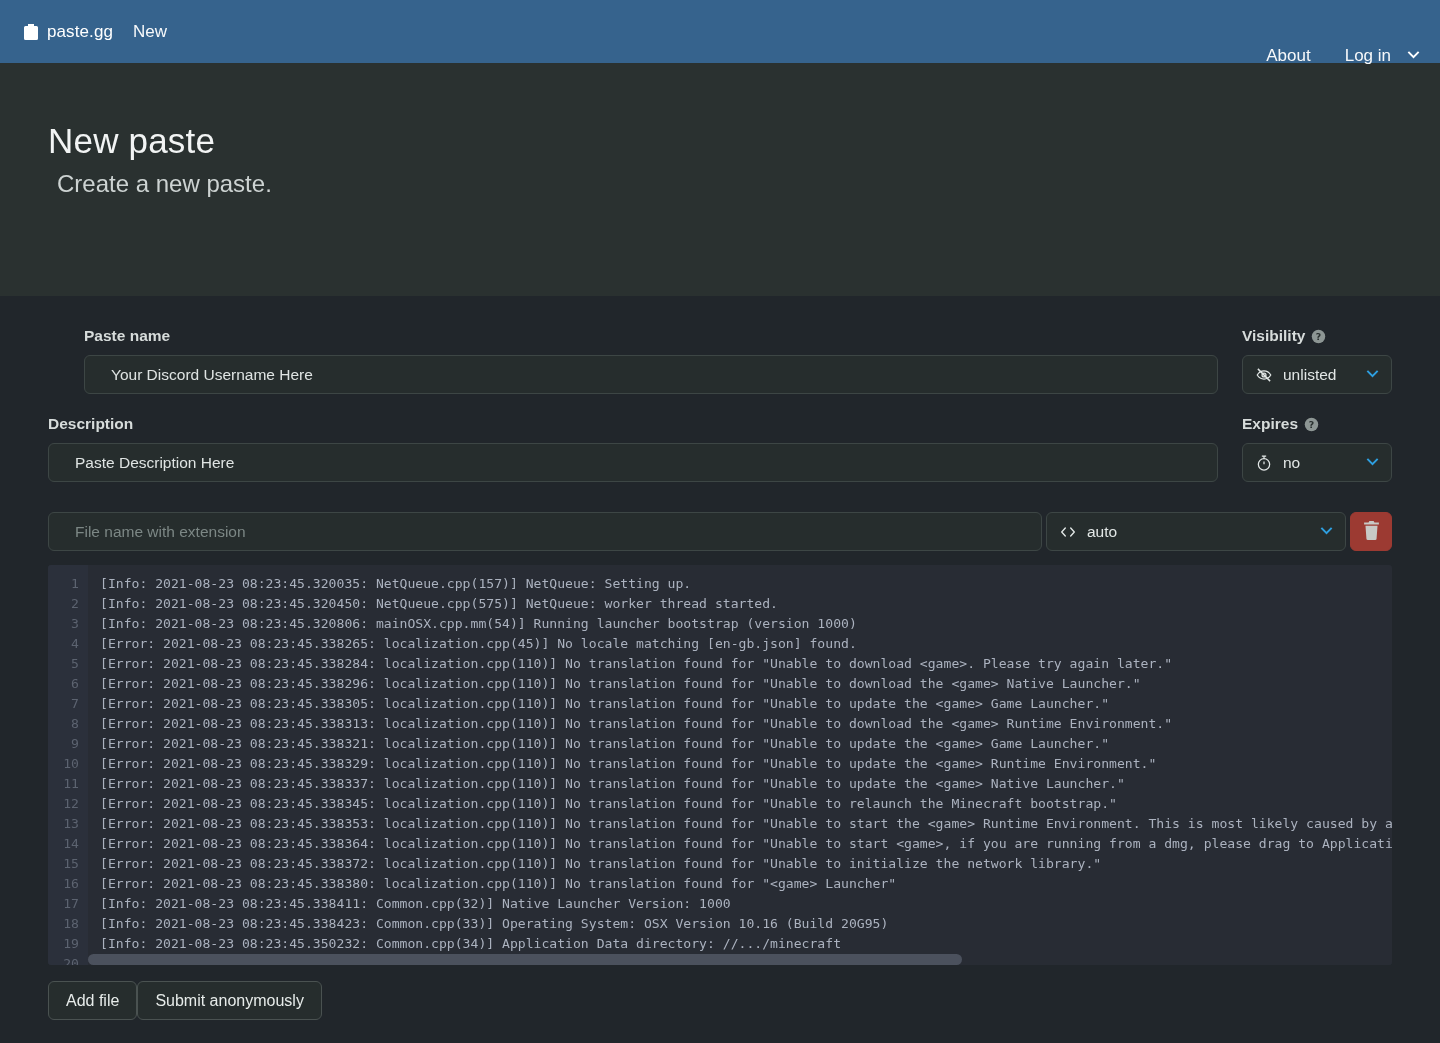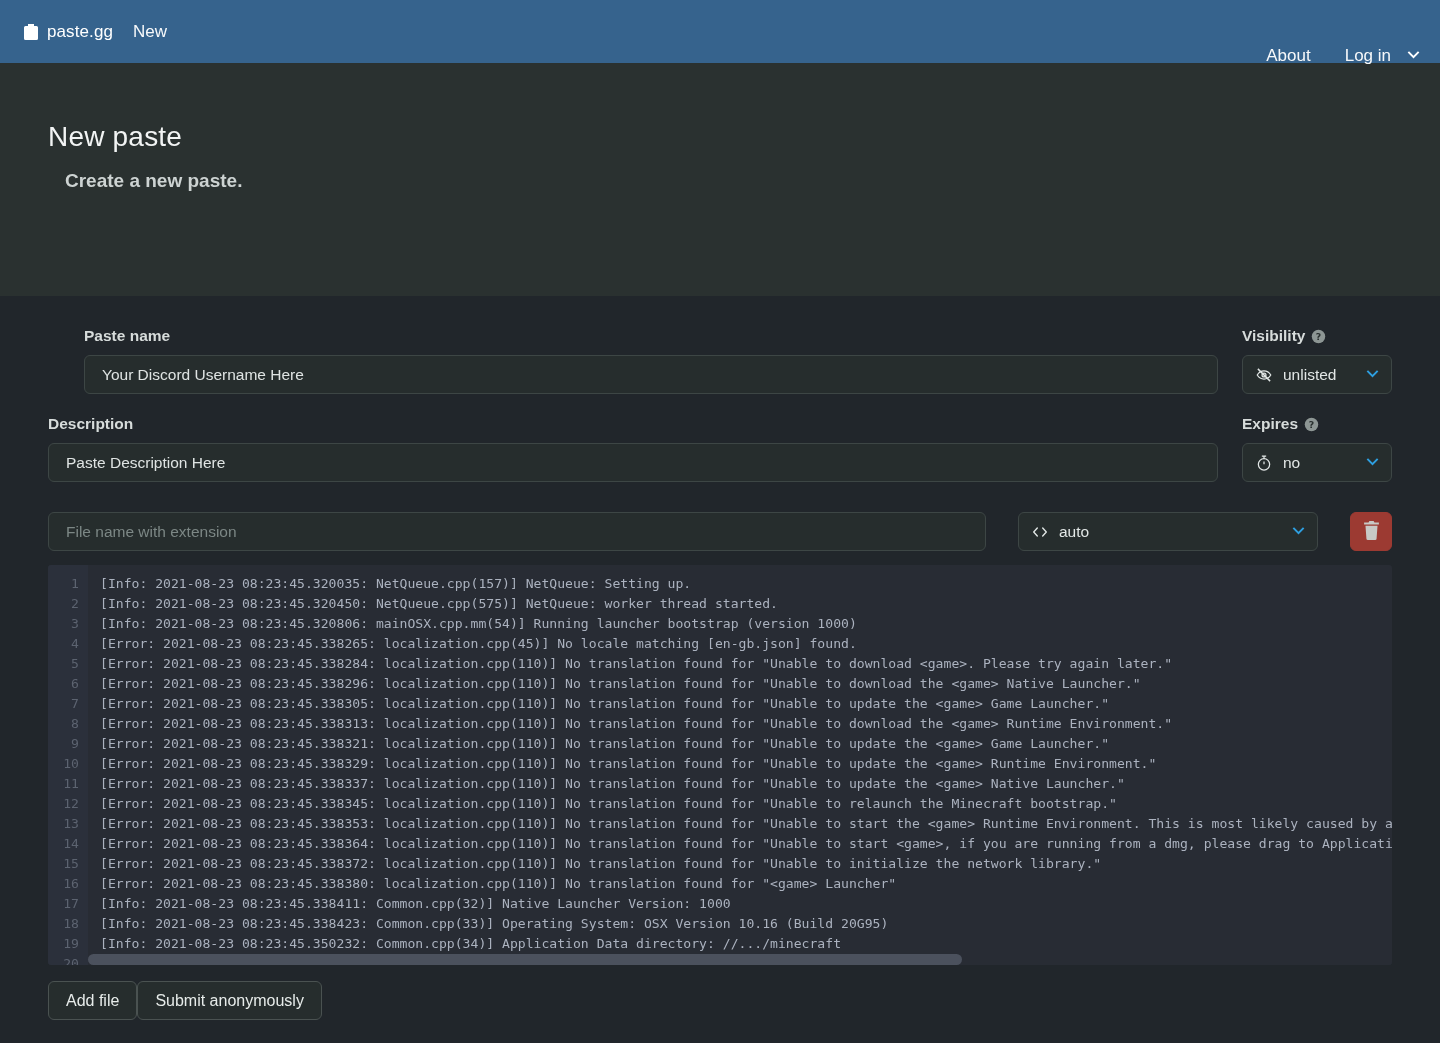--- a/index.html
+++ b/index.html
@@ -41,30 +41,30 @@
   .caret-nav { width: 17px; height: 17px; margin-left: -6px; }
 
   
   .hero {
     background: #2a3130;
     padding: 58px 48px 44px 48px;
     height: 233px;
   }
   .hero h1 {
     margin: 0 0 6px 0;
-    font-size: 28px;
+    font-size: 35px;
     font-weight: 400;
     color: #f2f4f4;
     letter-spacing: .2px;
   }
   .hero p {
-    margin: 17px;
-    font-size: 19px;
+    margin: 9px;
+    font-size: 24px;
     color: #cdd3d2;
-    font-weight: 700;
+    font-weight: 400;
   }
 
   
   .main {
     padding: 30px 48px 0 48px;
   }
   .row {
     display: flex;
     gap: 24px;
     align-items: flex-start;
@@ -90,21 +90,21 @@
 
   .text-input {
     width: 100%;
     height: 39px;
     background: #262d2d;
     border: 1px solid #3d4645;
     border-radius: 6px;
     color: #dfe4e3;
     font-family: "Liberation Sans", sans-serif;
     font-size: 15.5px;
-    padding: 0 17px;
+    padding: 0 26px;
     outline: none;
   }
   .text-input::placeholder { color: #7c8785; }
 
   .select-wrap {
     position: relative;
     height: 39px;
     background: #262d2d;
     border: 1px solid #3d4645;
     border-radius: 6px;
@@ -122,21 +122,21 @@
     white-space: nowrap;
     overflow: hidden;
   }
   .select-wrap .sel-caret { width: 17px; height: 17px; flex: 0 0 17px; }
 
   .mb-row { margin-bottom: 20px; margin-left: 36px; }
 
   
   .file-row {
     display: flex;
-    gap: 32px;
+    gap: 4px;
     margin-top: 30px;
   }
   .file-name-input { flex: 1 1 auto; }
   .lang-select { flex: 0 0 300px; width: 300px; }
   .delete-btn {
     flex: 0 0 42px;
     width: 42px; height: 39px;
     background: #9c3a32;
     border: 1px solid #9c3a32;
     border-radius: 6px;

